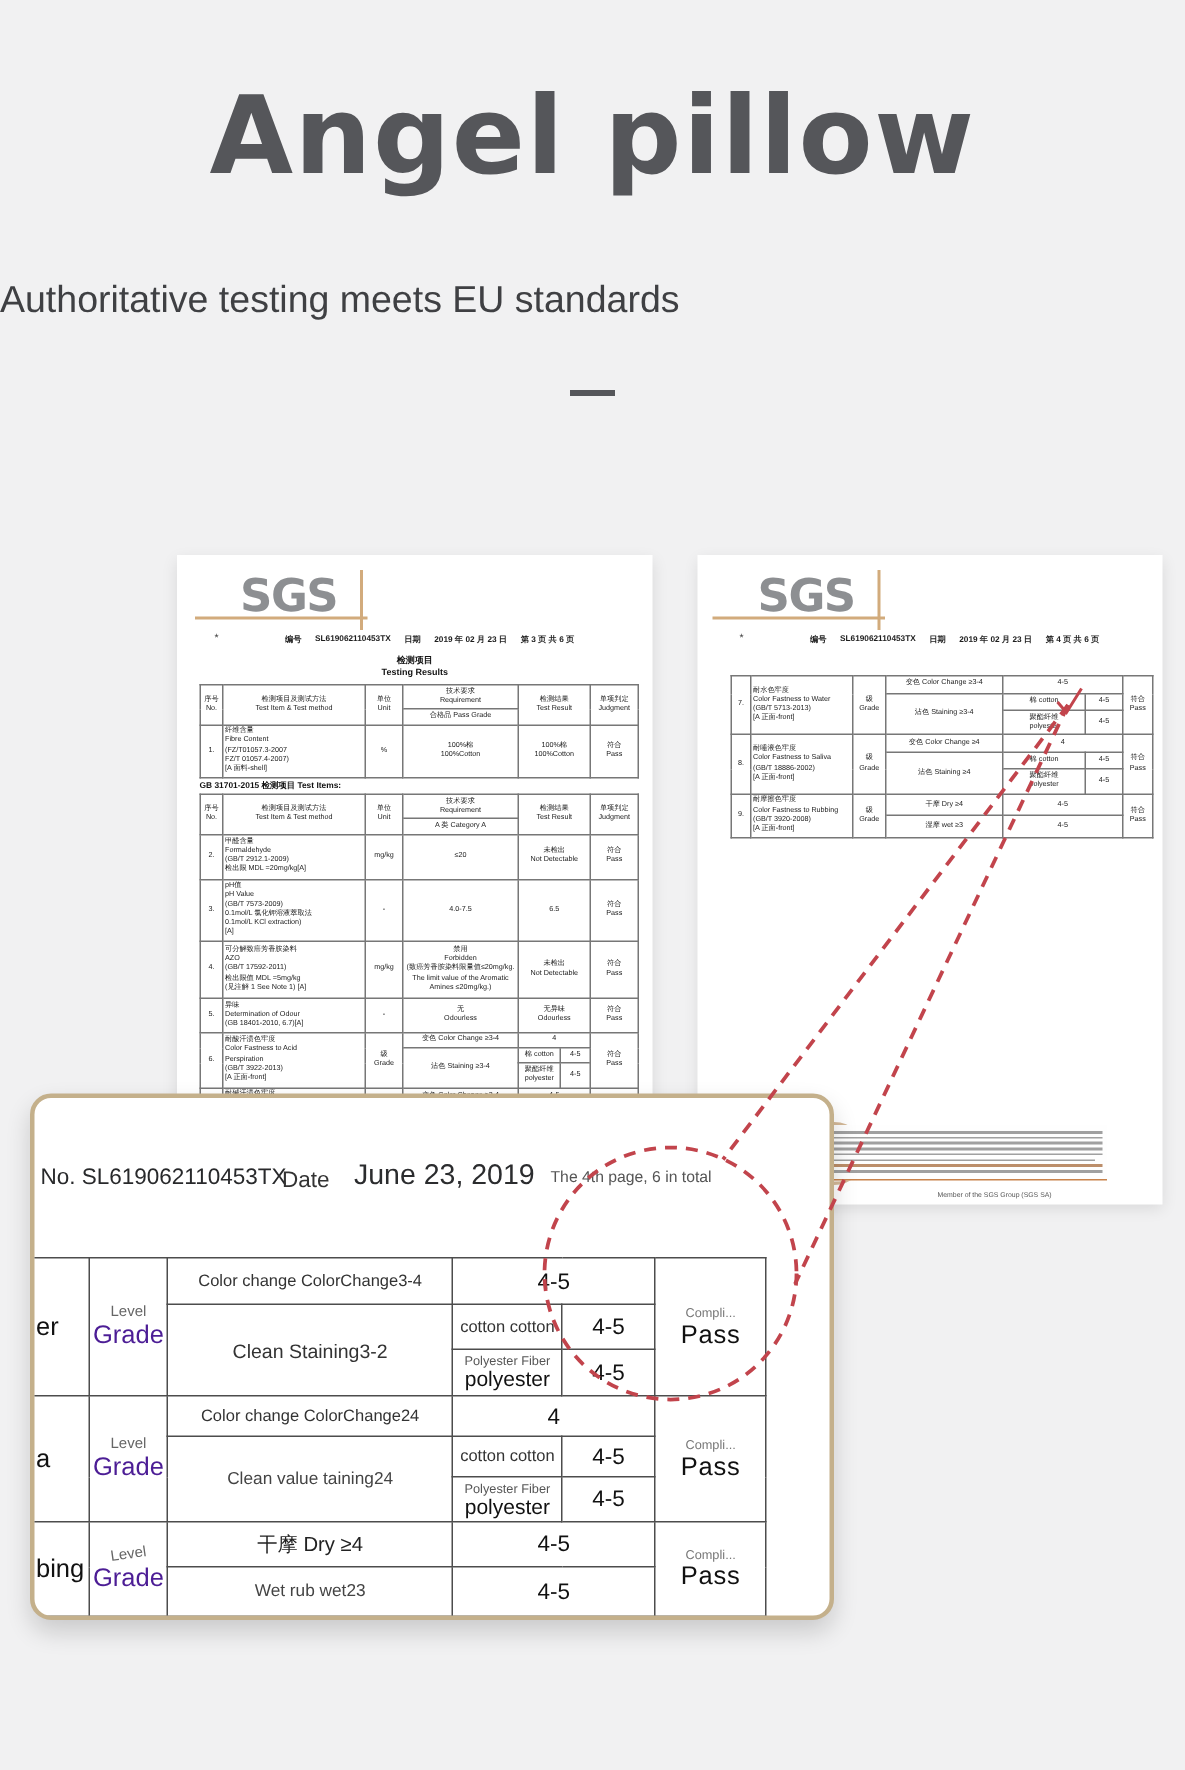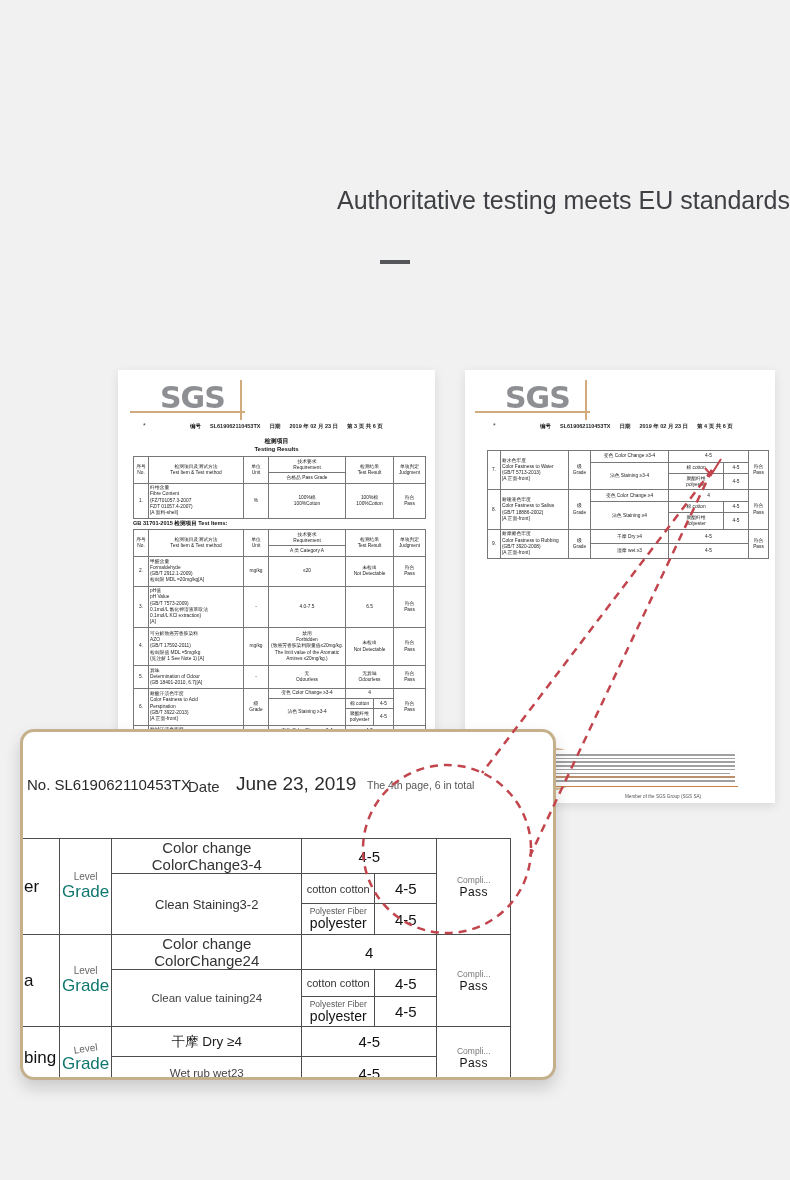--- a/index.html
+++ b/index.html
@@ -2,21 +2,21 @@
 <html><head>
 <meta charset="utf-8">
 <style>
   html,body{margin:0;padding:0;background:#e8e8e8;}
   #stage{position:relative;width:790px;height:1180px;margin:0 auto;background:#f1f1f2;
          font-family:"Liberation Sans",sans-serif;overflow:hidden;}
   
   .title{position:absolute;top:48px;left:0;width:100%;text-align:center;
          font-size:72px;font-weight:bold;color:#55565a;letter-spacing:1px;
          font-family:"DejaVu Sans","Liberation Sans",sans-serif;}
-  .subtitle{position:absolute;top:186px;left:0;width:100%;text-align:right;
+  .subtitle{position:absolute;top:186px;left:0;width:100%;text-align:left;
             font-size:25px;color:#3f4043;}
   .divider{position:absolute;top:260px;left:380px;width:30px;height:4px;background:#55565a;}
   
   .doc{position:absolute;background:#fff;box-shadow:0 3px 10px rgba(0,0,0,.10);overflow:hidden;color:#222;}
   #doc-left{left:118px;top:370px;width:317px;height:436px;}
   #doc-right{left:465px;top:370px;width:310px;height:433px;}
   .sgs{position:absolute;font-weight:bold;font-size:30px;letter-spacing:-1px;color:#8d8f92;
        font-family:"DejaVu Sans","Liberation Sans",sans-serif;}
   .sgs-v{position:absolute;width:2px;background:#d2ab7c;}
   .sgs-h{position:absolute;height:2px;background:#d2ab7c;}
@@ -40,39 +40,40 @@
         border:3px solid #c4b08b;border-radius:14px;box-shadow:0 8px 16px rgba(0,0,0,.16);
         overflow:hidden;color:#232426;}
   .card-no{position:absolute;left:4px;top:44px;font-size:15px;color:#28292b;}
   .card-date-label{position:absolute;left:165px;top:46px;font-size:15px;color:#333;}
   .card-date{position:absolute;left:213px;top:41px;font-size:19px;color:#2b2c2e;}
   .card-page{position:absolute;left:344px;top:47px;font-size:10.5px;color:#555;}
   table.ct{border-collapse:collapse;table-layout:fixed;position:absolute;left:-2px;top:106px;}
   table.ct td{border:1.5px solid #4d4d4d;text-align:center;vertical-align:middle;padding:0 2px;overflow:hidden;}
   .ct .partial{font-size:17px;text-align:left;padding-left:2px;color:#111;}
   .ct .lvl{font-size:10px;color:#666;line-height:1.1;}
-  .ct .grd{font-size:17px;color:#0f766e;}
-  .ct .cclab{font-size:15px;color:#333;margin-top:32px;}
+  .ct .grd{font-size:17px;color:#4c1d95;}
+  .ct .cclab{font-size:11px;color:#333;margin-top:32px;}
   .ct .cclab-big{font-size:13.5px;color:#222;}
   .ct .stlab{font-size:13px;color:#333;}
   .ct .stlab-sm{font-size:11.5px;color:#444;}
   .ct .val{font-size:15px;color:#111;}
   .ct .mat{font-size:11px;color:#333;text-align:center;}
   .ct .mat-sm{font-size:8.5px;color:#555;line-height:1.2;}
   .ct .mat-big{font-size:14px;color:#111;line-height:1.1;}
   .ct .compli{font-size:8.5px;color:#777;}
-  .ct .pass{font-size:12px;color:#111;letter-spacing:.5px;}
+  .ct .pass{font-size:17px;color:#111;letter-spacing:.5px;}
   
   #overlay{position:absolute;left:0;top:0;width:790px;height:1180px;pointer-events:none;}
 </style>
 </head>
 <body>
 
 <div id="stage">
 
+  <div class="title">Angel pillow</div>
   <div class="subtitle">Authoritative testing meets EU standards</div>
   <div class="divider"></div>
 
   <div class="doc" id="doc-left">
     <div class="sgs" style="left:42px;top:10px;">SGS</div>
     <div class="sgs-v" style="left:122px;top:10px;height:40px;"></div>
     <div class="sgs-h" style="left:12px;top:41px;width:115px;"></div>
     <div class="star" style="left:25px;top:52px;">*</div>
     <div class="meta" style="left:72px;top:53px;">
       <span>编号</span>

